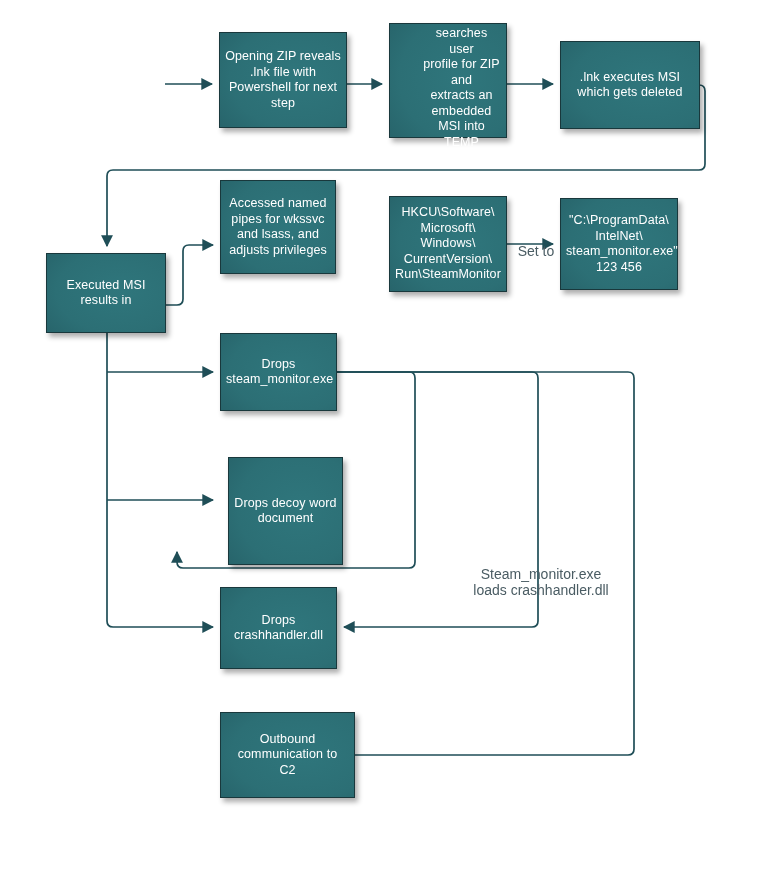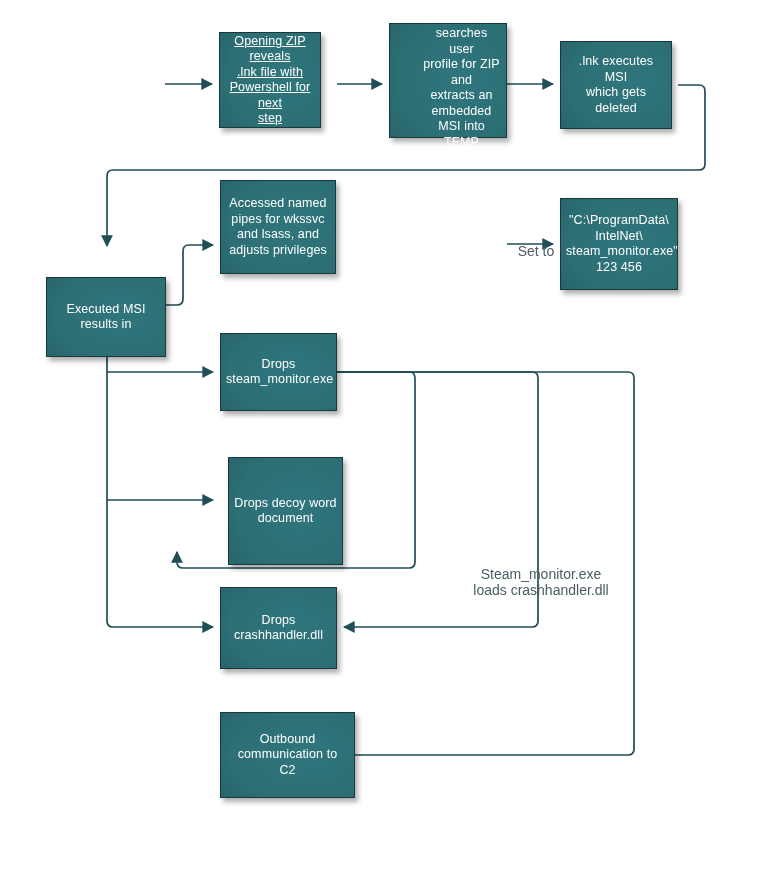--- a/index.html
+++ b/index.html
@@ -92,53 +92,60 @@
 
       <path d="M 337 372 L 532 372 Q 538 372 538 378 L 538 621 Q 538 627 532 627
                L 344 627" marker-end="url(#arrow)"></path>
 
       <path d="M 337 372 L 628 372 Q 634 372 634 378 L 634 749 Q 634 755 628 755
                L 342 755" marker-end="url(#arrow)"></path>
     </g>
   </svg>
 
 
-  <div class="node" style="left:219px; top:32px; width:102px; height:96px;text-decoration:underline;">
+  <div class="node" style="left:219px; top:32px; width:128px; height:96px;">
     <span>Opening ZIP reveals
 .lnk file with
 Powershell for next
 step</span>
   </div>
 
   <div class="node" style="left:389px; top:23px; width:118px; height:115px;padding-left:32px;">
     <span>Executed .lnk
 searches user
 profile for ZIP and
 extracts an
 embedded MSI into
 TEMP</span>
   </div>
 
-  <div class="node" style="left:560px; top:41px; width:112px; height:88px;">
+  <div class="node" style="left:560px; top:41px; width:140px; height:88px;">
     <span>.lnk executes MSI
 which gets deleted</span>
   </div>
 
-  <div class="node" style="left:46px; top:253px; width:120px; height:80px;margin-top:24px;">
+  <div class="node" style="left:46px; top:253px; width:120px; height:80px;">
     <span>Executed MSI
 results in</span>
   </div>
 
   <div class="node" style="left:220px; top:180px; width:116px; height:94px;">
     <span>Accessed named
 pipes for wkssvc
 and lsass, and
 adjusts privileges</span>
   </div>
 
+  <div class="node" style="left:389px; top:196px; width:118px; height:96px;">
+    <span>HKCU\Software\
+Microsoft\
+Windows\
+CurrentVersion\
+Run\SteamMonitor</span>
+  </div>
 
   <div class="node" style="left:560px; top:198px; width:118px; height:92px;">
     <span>"C:\ProgramData\
 IntelNet\
 steam_monitor.exe"
 123 456</span>
   </div>
 
   <div class="node" style="left:220px; top:333px; width:117px; height:78px;">
     <span>Drops

